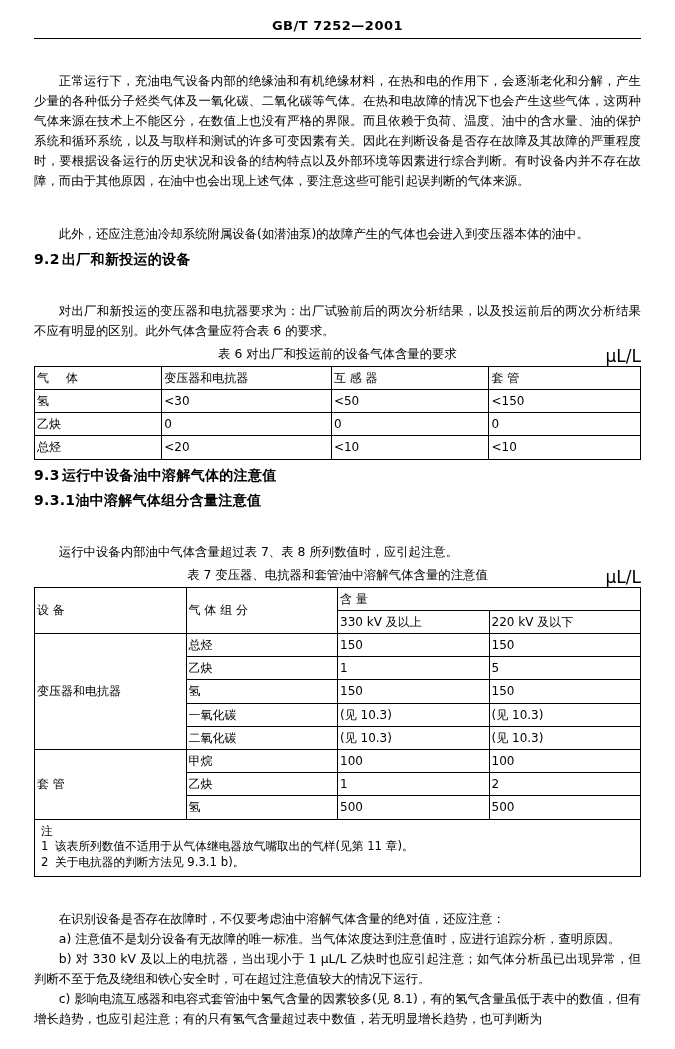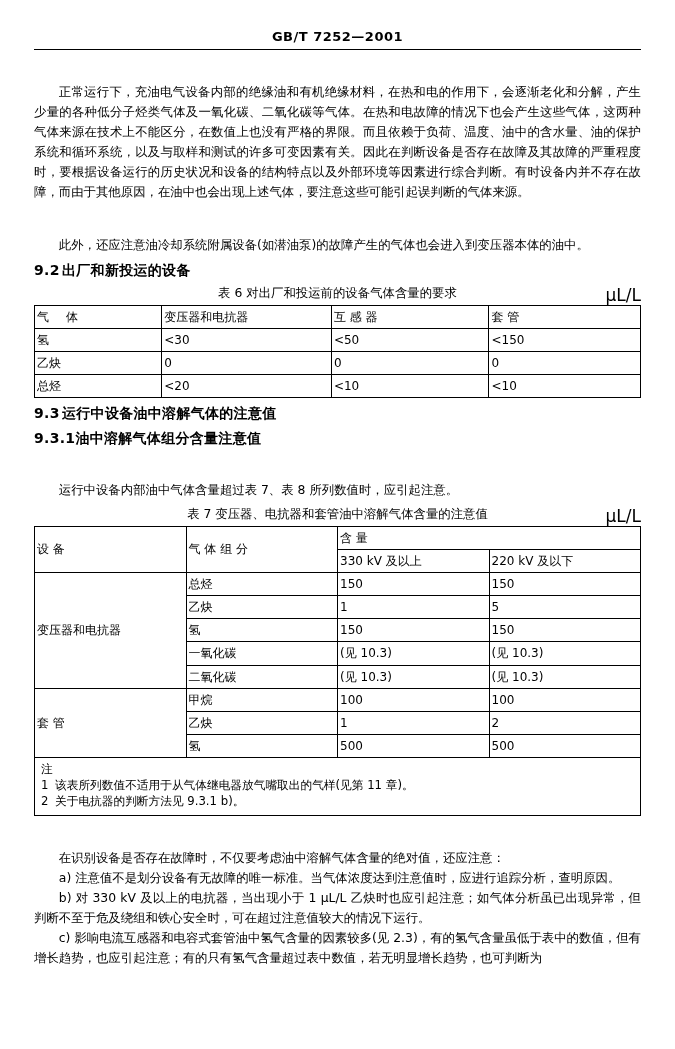--- a/index.html
+++ b/index.html
@@ -14,21 +14,21 @@
     color: #000000;
     font-size: 12.2px;
     position: relative;
     overflow: hidden;
   }
   .page {
     width: 675px;
     height: 1049px;
     position: relative;
     box-sizing: border-box;
-    padding: 15px 34px;
+    padding: 4px 34px;
   }
   
   .header {
     text-align: center;
     font-weight: bold;
     font-size: 13px;
     letter-spacing: 0.5px;
     padding-top: 14px;
     padding-bottom: 5px;
   }
@@ -136,20 +136,21 @@
 
   <div class="header">GB/T 7252—2001</div>
   <div class="header-rule"></div>
 
   <p class="para indent">正常运行下，充油电气设备内部的绝缘油和有机绝缘材料，在热和电的作用下，会逐渐老化和分解，产生少量的各种低分子烃类气体及一氧化碳、二氧化碳等气体。在热和电故障的情况下也会产生这些气体，这两种气体来源在技术上不能区分，在数值上也没有严格的界限。而且依赖于负荷、温度、油中的含水量、油的保护系统和循环系统，以及与取样和测试的许多可变因素有关。因此在判断设备是否存在故障及其故障的严重程度时，要根据设备运行的历史状况和设备的结构特点以及外部环境等因素进行综合判断。有时设备内并不存在故障，而由于其他原因，在油中也会出现上述气体，要注意这些可能引起误判断的气体来源。</p>
   <p class="para indent">此外，还应注意油冷却系统附属设备(如潜油泵)的故障产生的气体也会进入到变压器本体的油中。</p>
 
   <div class="sec-head">
     <span class="num">9.2</span><span>出厂和新投运的设备</span>
   </div>
+  <p class="para indent">对出厂和新投运的变压器和电抗器要求为：出厂试验前后的两次分析结果，以及投运前后的两次分析结果不应有明显的区别。此外气体含量应符合表 6 的要求。</p>
 
   <div class="tbl-caption">
     <span>表 6   对出厂和投运前的设备气体含量的要求</span>
     <span class="unit">μL/L</span>
   </div>
 
   <table class="doc outer">
     <colgroup>
       <col style="width:21%">
         <col style="width:28%">
@@ -269,15 +270,15 @@
             <span class="idx">2</span><span>关于电抗器的判断方法见 9.3.1 b)。</span>
           </span>
         </td>
       </tr>
     </tbody>
   </table>
 
   <p class="para indent tight">在识别设备是否存在故障时，不仅要考虑油中溶解气体含量的绝对值，还应注意：</p>
   <p class="list-para first-line-indent">a) 注意值不是划分设备有无故障的唯一标准。当气体浓度达到注意值时，应进行追踪分析，查明原因。</p>
   <p class="list-para first-line-indent">b) 对 330 kV 及以上的电抗器，当出现小于 1 μL/L 乙炔时也应引起注意；如气体分析虽已出现异常，但判断不至于危及绕组和铁心安全时，可在超过注意值较大的情况下运行。</p>
-  <p class="list-para first-line-indent">c) 影响电流互感器和电容式套管油中氢气含量的因素较多(见 2.3)，有的氢气含量虽低于表中的数值，但有增长趋势，也应引起注意；有的只有氢气含量超过表中数值，若无明显增长趋势，也可判断为</p>
+  <p class="list-para first-line-indent">c) 影响电流互感器和电容式套管油中氢气含量的因素较多(见 8.1)，有的氢气含量虽低于表中的数值，但有增长趋势，也应引起注意；有的只有氢气含量超过表中数值，若无明显增长趋势，也可判断为</p>
 
 </div>
 
 </body></html>

